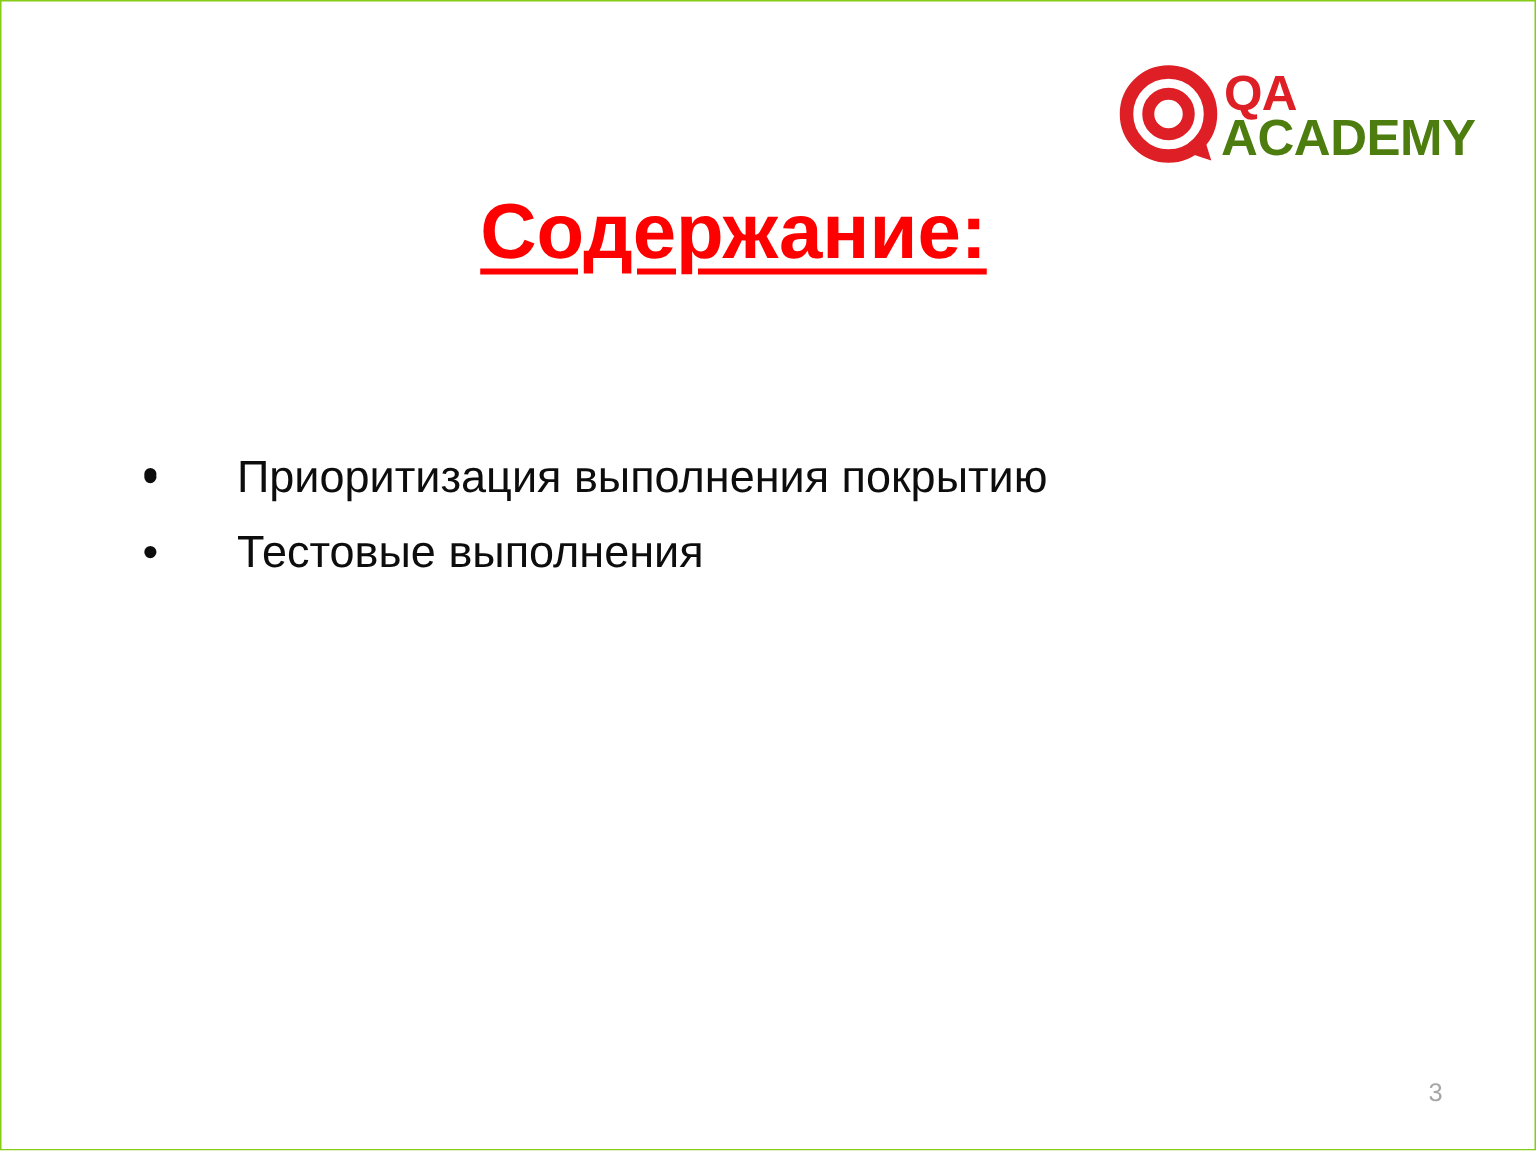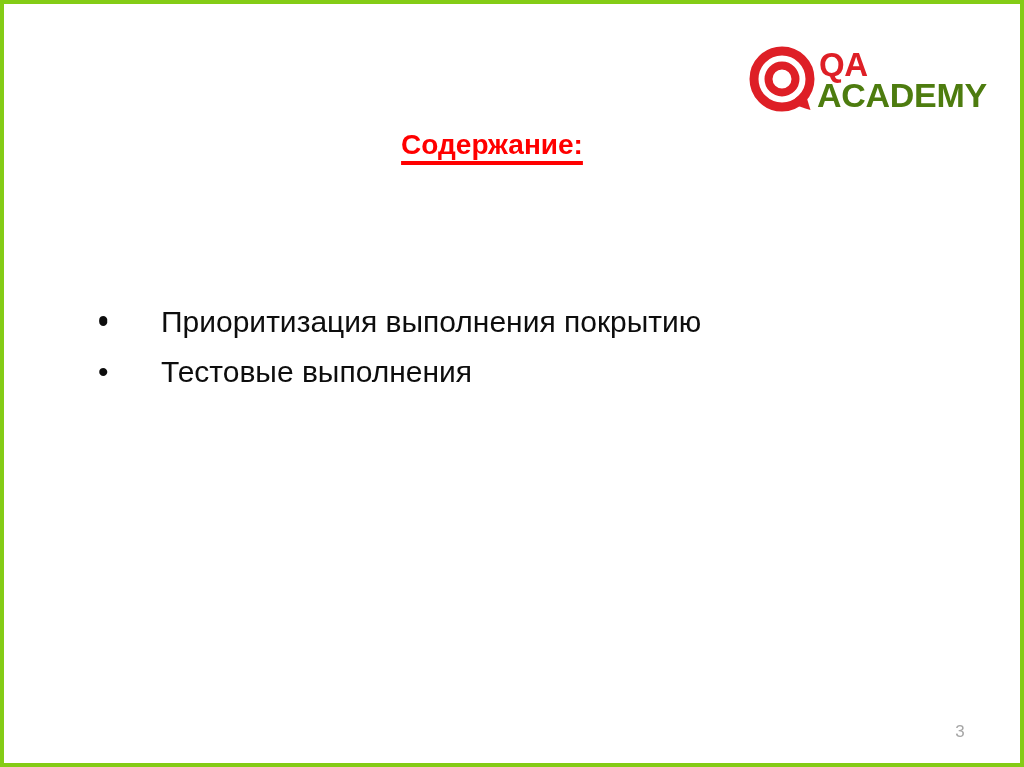--- a/index.html
+++ b/index.html
@@ -10,21 +10,21 @@
   }
 
   #slide {
     position: relative;
     width: 1024px;
     height: 767px;
     background: #ffffff;
     overflow: hidden;
     font-family: "Liberation Sans", "DejaVu Sans", sans-serif;
     box-sizing: border-box;
-    border: 4px solid #84cc16;
+    border: 1px solid #84cc16;
   }
 
   
   .logo {
     position: absolute;
     left: 745px;
     top: 38px;
     width: 235px;
     height: 76px;
   }
@@ -71,21 +71,21 @@
   }
 
   
   .title {
     position: absolute;
     left: 0px;
     top: 126px;
     width: 976px;
     text-align: center;
     color: #FF0000;
-    font-size: 28px;
+    font-size: 52px;
     font-weight: 700;
     line-height: 1.1;
     font-family: "Liberation Sans", "DejaVu Sans", sans-serif;
     white-space: nowrap;
   }
 
   .title span.title-text {
     text-decoration: underline;
     text-decoration-thickness: 4px;
     text-underline-offset: 7px;

